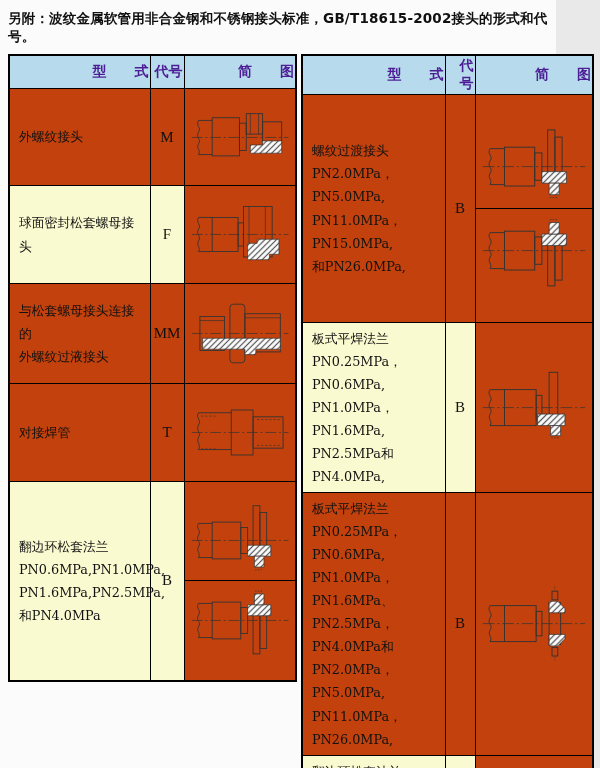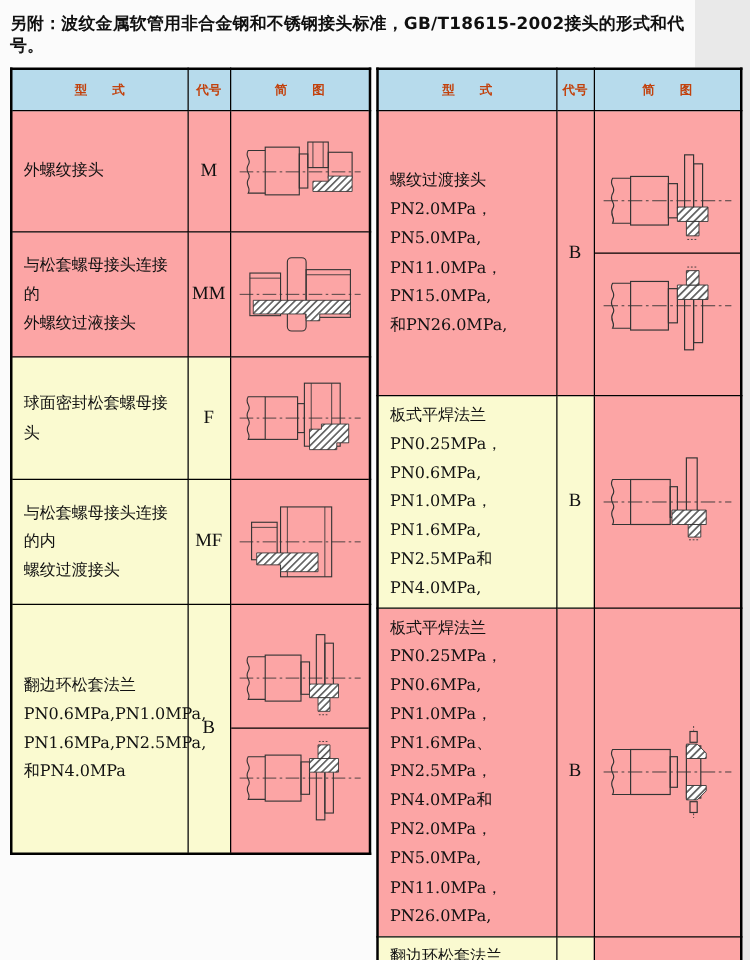--- a/index.html
+++ b/index.html
@@ -2,22 +2,22 @@
 <html><head>
 <meta charset="utf-8">
 <style>
   html,body{margin:0;padding:0;background:#e9e9e9;}
   .page{width:556px;height:768px;background:#fbfbfb;box-sizing:border-box;padding:8px 8px 0 8px;
         font-family:"DejaVu Sans","Liberation Sans",sans-serif;}
   .title{font-size:13.5px;font-weight:bold;color:#101010;margin:2px 0 8px 0;letter-spacing:.2px;}
   .tables{display:flex;gap:4px;align-items:flex-start;}
   table{border-collapse:collapse;table-layout:fixed;border:2px solid #000;background:#fff;}
   th{background:#b7dbec;font-family:"DejaVu Serif","Liberation Serif",serif;font-weight:bold;
-     font-size:10px;height:30px;border:1px solid #000;color:#c2410c;}
-  td{border:1px solid #000;vertical-align:middle;box-sizing:border-box;background:#fca5a5;}
+     font-size:14px;height:30px;border:1px solid #000;color:#4c1d95;text-align:right;}
+  td{border:1px solid #000;vertical-align:middle;box-sizing:border-box;background:#c2410c;}
   td.type{padding:4px 9px;font-size:12.8px;line-height:1.8;color:#111;white-space:pre-line;
           font-family:"DejaVu Serif","Liberation Serif",serif;}
   td.code{text-align:center;font-family:"Liberation Serif","DejaVu Serif",serif;font-size:15px;color:#111;}
   td.hl{background:#fafad0;}
   td.dia{padding:2px;}
   td.dia.split{padding:0;}
   .dhalf{height:50%;box-sizing:border-box;padding:2px;display:flex;align-items:center;justify-content:center;}
   .dhalf + .dhalf{border-top:1px solid #000;}
   .dwrap{width:100%;height:100%;display:flex;align-items:center;justify-content:center;overflow:hidden;}
   .dwrap svg{width:96%;height:94%;}
@@ -62,20 +62,44 @@
                   <rect x="84" y="20" width="24" height="30" fill="none" stroke="#333" stroke-width="1.3"></rect>
                   <line x1="90" y1="20" x2="90" y2="50" fill="none" stroke="#333" stroke-width="1"></line>
                   <line x1="102" y1="20" x2="102" y2="50" fill="none" stroke="#333" stroke-width="1"></line>
                   <rect x="108" y="32" width="28" height="30" fill="none" stroke="#333" stroke-width="1.3"></rect>
                   <path d="M90 78 V66 H108 V60 H136 V78 Z" fill="url(#h1)" stroke="#333" stroke-width="1"></path>
                   <line x1="4" y1="55" x2="146" y2="55" stroke="#333" stroke-width="1" stroke-dasharray="16 4 3 4"></line>
                 </svg>
               </div>
             </td>
         </tr>
+        <tr style="height:98px;">
+          <td class="type hl">球面密封松套螺母接头</td>
+          <td class="code hl">F</td>
+          <td class="dia">
+              <div class="dwrap">
+                <svg viewBox="0 0 150 110" preserveAspectRatio="xMidYMid meet">
+                  <defs>
+                    <pattern id="h2" patternUnits="userSpaceOnUse" width="6" height="6" patternTransform="rotate(45)">
+                      <rect width="6" height="6" fill="#fff"></rect>
+                      <line x1="3" y1="0" x2="3" y2="6" stroke="#555" stroke-width="1.8"></line>
+                    </pattern>
+                  </defs>
+                  <path d="M 34 30 H 14 c -5 8 5 10 0 17 c -5 9 5 10 0 17 c -4 8 4 9 0 16 H 34" fill="none" stroke="#333" stroke-width="1.3"></path>
+                  <rect x="34" y="30" width="38" height="50" fill="none" stroke="#333" stroke-width="1.3"></rect>
+                  <rect x="72" y="38" width="8" height="34" fill="none" stroke="#333" stroke-width="1.3"></rect>
+                  <rect x="80" y="14" width="42" height="74" fill="none" stroke="#333" stroke-width="1.3"></rect>
+                  <line x1="88" y1="14" x2="88" y2="88" fill="none" stroke="#333" stroke-width="1"></line>
+                  <line x1="112" y1="14" x2="112" y2="88" fill="none" stroke="#333" stroke-width="1"></line>
+                  <path d="M86 92 V68 H100 V62 H132 V84 H118 V92 Z" fill="url(#h2)" stroke="#333" stroke-width="1"></path>
+                  <line x1="4" y1="55" x2="146" y2="55" stroke="#333" stroke-width="1" stroke-dasharray="16 4 3 4"></line>
+                </svg>
+              </div>
+            </td>
+        </tr>
         <tr style="height:100px;">
           <td class="type">与松套螺母接头连接的
 外螺纹过液接头</td>
           <td class="code">MM</td>
           <td class="dia">
               <div class="dwrap">
                 <svg viewBox="0 0 150 110" preserveAspectRatio="xMidYMid meet">
                   <defs>
                     <pattern id="h3" patternUnits="userSpaceOnUse" width="6" height="6" patternTransform="rotate(45)">
                       <rect width="6" height="6" fill="#fff"></rect>
@@ -87,62 +111,38 @@
                   <rect x="60" y="12" width="22" height="86" rx="5" fill="none" stroke="#333" stroke-width="1.3"></rect>
                   <rect x="82" y="26" width="52" height="56" fill="none" stroke="#333" stroke-width="1.3"></rect>
                   <line x1="82" y1="32" x2="134" y2="32" fill="none" stroke="#333" stroke-width="1"></line>
                   <path d="M20 78 V62 H134 V78 H98 V86 H82 V78 Z" fill="url(#h3)" stroke="#333" stroke-width="1"></path>
                   <line x1="4" y1="55" x2="146" y2="55" stroke="#333" stroke-width="1" stroke-dasharray="16 4 3 4"></line>
                 </svg>
               </div>
             </td>
         </tr>
         <tr style="height:98px;">
-          <td class="type hl">球面密封松套螺母接头</td>
-          <td class="code hl">F</td>
-          <td class="dia">
-              <div class="dwrap">
-                <svg viewBox="0 0 150 110" preserveAspectRatio="xMidYMid meet">
-                  <defs>
-                    <pattern id="h2" patternUnits="userSpaceOnUse" width="6" height="6" patternTransform="rotate(45)">
-                      <rect width="6" height="6" fill="#fff"></rect>
-                      <line x1="3" y1="0" x2="3" y2="6" stroke="#555" stroke-width="1.8"></line>
-                    </pattern>
-                  </defs>
-                  <path d="M 34 30 H 14 c -5 8 5 10 0 17 c -5 9 5 10 0 17 c -4 8 4 9 0 16 H 34" fill="none" stroke="#333" stroke-width="1.3"></path>
-                  <rect x="34" y="30" width="38" height="50" fill="none" stroke="#333" stroke-width="1.3"></rect>
-                  <rect x="72" y="38" width="8" height="34" fill="none" stroke="#333" stroke-width="1.3"></rect>
-                  <rect x="80" y="14" width="42" height="74" fill="none" stroke="#333" stroke-width="1.3"></rect>
-                  <line x1="88" y1="14" x2="88" y2="88" fill="none" stroke="#333" stroke-width="1"></line>
-                  <line x1="112" y1="14" x2="112" y2="88" fill="none" stroke="#333" stroke-width="1"></line>
-                  <path d="M86 92 V68 H100 V62 H132 V84 H118 V92 Z" fill="url(#h2)" stroke="#333" stroke-width="1"></path>
-                  <line x1="4" y1="55" x2="146" y2="55" stroke="#333" stroke-width="1" stroke-dasharray="16 4 3 4"></line>
-                </svg>
-              </div>
-            </td>
-        </tr>
-        <tr style="height:100px;">
-          <td class="type hl">与松套螺母接头连接的内
-螺纹过渡接头</td>
-          <td class="code hl">MF</td>
-          <td class="dia">
-              <div class="dwrap">
-                <svg viewBox="0 0 150 110" preserveAspectRatio="xMidYMid meet">
-                  <defs>
-                    <pattern id="h4" patternUnits="userSpaceOnUse" width="6" height="6" patternTransform="rotate(45)">
-                      <rect width="6" height="6" fill="#fff"></rect>
-                      <line x1="3" y1="0" x2="3" y2="6" stroke="#555" stroke-width="1.8"></line>
-                    </pattern>
-                  </defs>
-                  <rect x="18" y="32" width="30" height="44" fill="none" stroke="#333" stroke-width="1.3"></rect>
-                  <line x1="18" y1="38" x2="48" y2="38" fill="none" stroke="#333" stroke-width="1"></line>
-                  <rect x="52" y="14" width="60" height="82" fill="none" stroke="#333" stroke-width="1.3"></rect>
-                  <line x1="60" y1="14" x2="60" y2="96" fill="none" stroke="#333" stroke-width="1"></line>
-                  <line x1="104" y1="14" x2="104" y2="96" fill="none" stroke="#333" stroke-width="1"></line>
-                  <path d="M24 82 V68 H96 V90 H52 V82 Z" fill="url(#h4)" stroke="#333" stroke-width="1"></path>
+          <td class="type">对接焊管</td>
+          <td class="code">T</td>
+          <td class="dia">
+              <div class="dwrap">
+                <svg viewBox="0 0 150 110" preserveAspectRatio="xMidYMid meet">
+                  <defs>
+                    <pattern id="h5" patternUnits="userSpaceOnUse" width="6" height="6" patternTransform="rotate(45)">
+                      <rect width="6" height="6" fill="#fff"></rect>
+                      <line x1="3" y1="0" x2="3" y2="6" stroke="#555" stroke-width="1.8"></line>
+                    </pattern>
+                  </defs>
+                  <path d="M 62 26 H 14 c -5 8 5 10 0 18 c -5 9 5 10 0 18 c -4 8 4 9 0 18 H 62" fill="none" stroke="#333" stroke-width="1.3"></path>
+                  <rect x="62" y="22" width="32" height="66" fill="none" stroke="#333" stroke-width="1.3"></rect>
+                  <rect x="94" y="32" width="44" height="46" fill="none" stroke="#333" stroke-width="1.3"></rect>
+                  <line x1="100" y1="36" x2="134" y2="36" fill="none" stroke="#333" stroke-width="1" stroke-dasharray="3 3"></line>
+                  <line x1="100" y1="74" x2="134" y2="74" fill="none" stroke="#333" stroke-width="1" stroke-dasharray="3 3"></line>
+                  <line x1="18" y1="31" x2="40" y2="31" fill="none" stroke="#333" stroke-width="1" stroke-dasharray="3 3"></line>
+                  <line x1="18" y1="79" x2="40" y2="79" fill="none" stroke="#333" stroke-width="1" stroke-dasharray="3 3"></line>
                   <line x1="4" y1="55" x2="146" y2="55" stroke="#333" stroke-width="1" stroke-dasharray="16 4 3 4"></line>
                 </svg>
               </div>
             </td>
         </tr>
         <tr style="height:199px;">
           <td class="type hl">翻边环松套法兰
 PN0.6MPa,PN1.0MPa,
 PN1.6MPa,PN2.5MPa,
 和PN4.0MPa</td>

